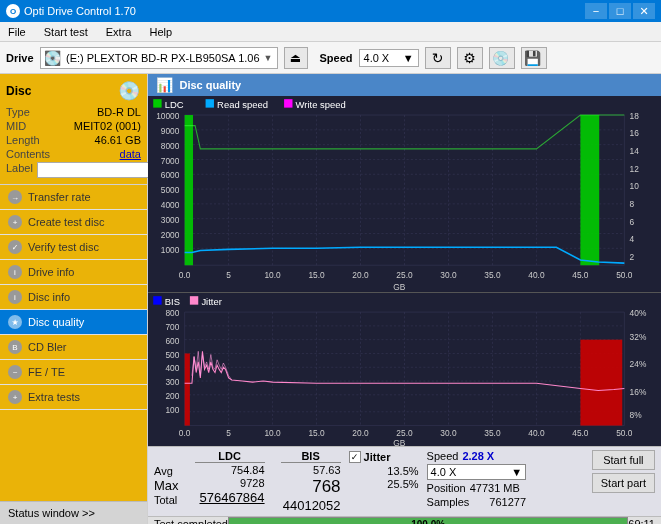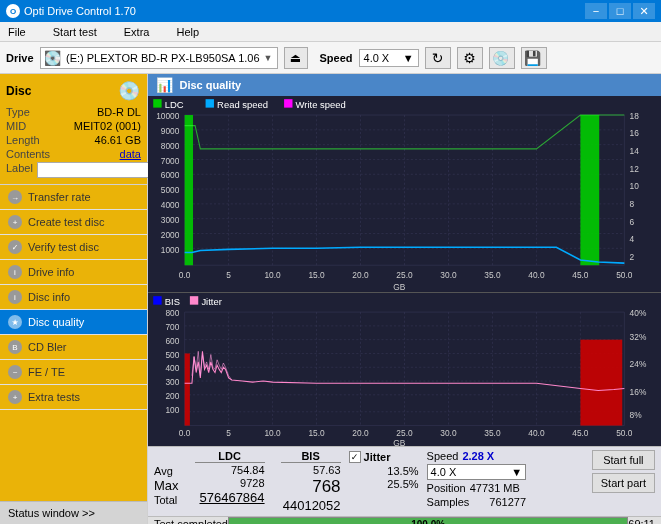--- a/index.html
+++ b/index.html
@@ -22,21 +22,21 @@
     .titlebar-btn { width: 22px; height: 16px; background: rgba(255,255,255,0.2); border: none; color: white; cursor: pointer; font-size: 11px; display: flex; align-items: center; justify-content: center; }
 
     
     .menubar {
       background: #f0f0f0;
       border-bottom: 1px solid #d0d0d0;
       display: flex;
       padding: 2px 4px;
       height: 20px;
       align-items: center;
-      gap: 19px;
+      gap: 10px;
     }
     .menubar-item { font-size: 11px; padding: 1px 4px; cursor: pointer; }
 
     
     .toolbar {
       background: #f5f5f5;
       border-bottom: 1px solid #d0d0d0;
       display: flex;
       align-items: center;
       padding: 3px 6px;

